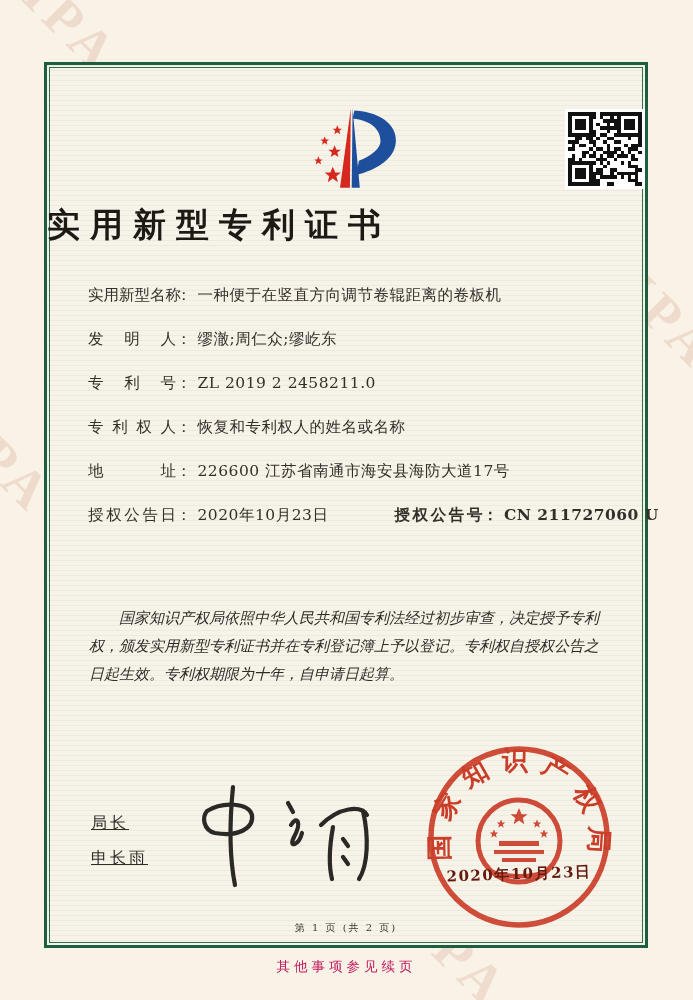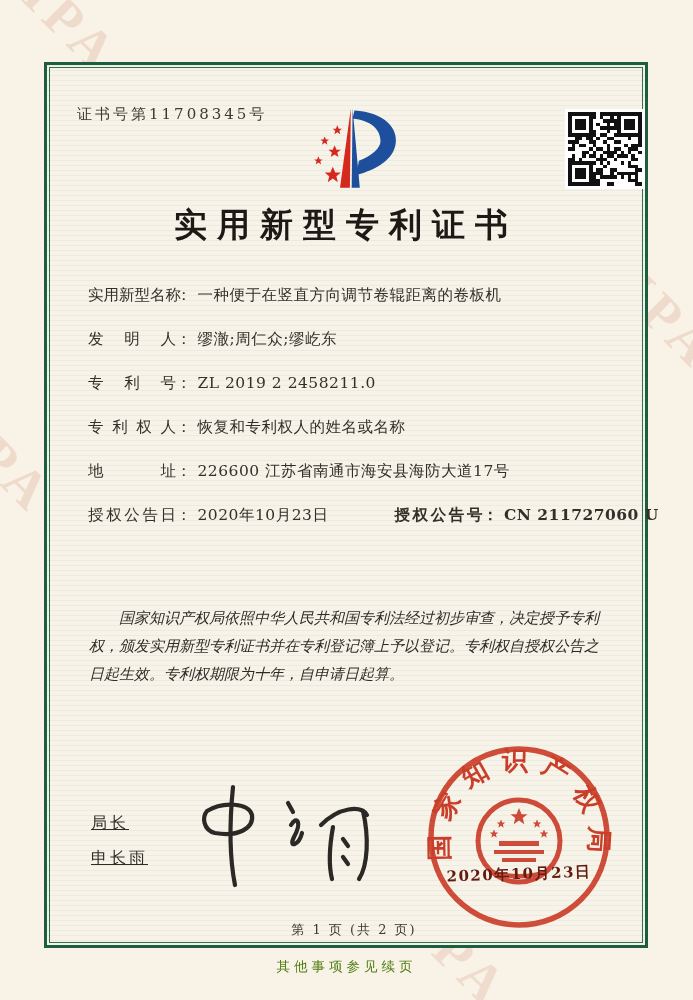--- a/index.html
+++ b/index.html
@@ -39,21 +39,21 @@
     content:"";position:absolute;inset:2px;border:1px solid #2e7050;pointer-events:none;
   }
   
   .cert-no{
     position:absolute;left:30px;top:40px;
     font-size:15px;letter-spacing:3px;color:#3c3931;
   }
   .logo{position:absolute;left:248px;top:33px;width:126px;height:104px;}
   .qr{position:absolute;left:518px;top:44px;width:74px;height:74px;background:#fff;padding:3px;}
   .title{
-    position:absolute;left:0;top:138px;width:100%;text-align:center;
+    position:absolute;left:0;top:138px;width:100%;text-align:left;
     font-size:33px;font-weight:bold;letter-spacing:10px;color:#1d1a15;
   }
   
   .fields{position:absolute;left:30px;top:220px;width:545px;font-size:15.5px;color:#33302a;}
   .frow{margin-bottom:27px;height:17px;white-space:nowrap;margin-left:11px;}
   .f-label{display:inline-block;width:88px;text-align:justify;text-align-last:justify;vertical-align:top;}
   .f-colon{display:inline-block;margin-right:6px;}
   .f-value{letter-spacing:0.5px;}
   .pair2{margin-left:66px;font-weight:bold;}
   
@@ -74,40 +74,39 @@
     font-size:15px;font-weight:bold;letter-spacing:1.5px;color:#641a0e;
     transform:rotate(-2deg);z-index:3;
   }
   .seal-arc-text{
     font-size:26px;font-weight:bold;letter-spacing:12px;fill:#cf3722;
     font-family:"DejaVu Serif","Liberation Serif",serif;
   }
   
   .pageinfo{
     position:absolute;left:0;top:856px;width:100%;text-align:center;
-    font-size:13px;letter-spacing:2px;color:#3c3931;padding-left:8px;
+    font-size:10px;letter-spacing:2px;color:#3c3931;
   }
   .footer-note{
     position:absolute;left:0;top:958px;width:100%;text-align:center;
-    font-size:13.5px;letter-spacing:4px;color:#4d7c0f;z-index:1;
+    font-size:13.5px;letter-spacing:4px;color:#be185d;z-index:1;
   }
 </style>
 </head>
 <body>
 
 <div class="wm wm1">CNIPA</div>
 <div class="wm wm2">CNIPA</div>
 <div class="wm wm3">CNIPA</div>
 <div class="wm wm4">CNIPA</div>
 <div class="wm wm5">CNIPA</div>
 <div class="wm wm6">CNIPA</div>
 
 <div class="frame">
 
-  <div class="cert-no">证书号第11708345号</div>
 
   <svg class="logo" viewBox="0 0 140 104">
     <defs>
       <polygon id="star5" points="0,-10 2.9,-3.1 9.5,-3.1 4.2,1.2 5.9,8.1 0,4 -5.9,8.1 -4.2,1.2 -9.5,-3.1 -2.9,-3.1"></polygon>
     </defs>
 
     <path d="M66,8 C100,10 114,28 112,44 C110,63 90,74 68,80 L71,64 C86,58 95,50 95,42 C95,29 84,19 64,17 Z" fill="#1e4f9c"></path>
 
     <path d="M62,6 L50,94 L61,94 Z" fill="#d5281e"></path>
     <path d="M64,6 L63,94 L72,94 Z" fill="#1e4f9c"></path>

